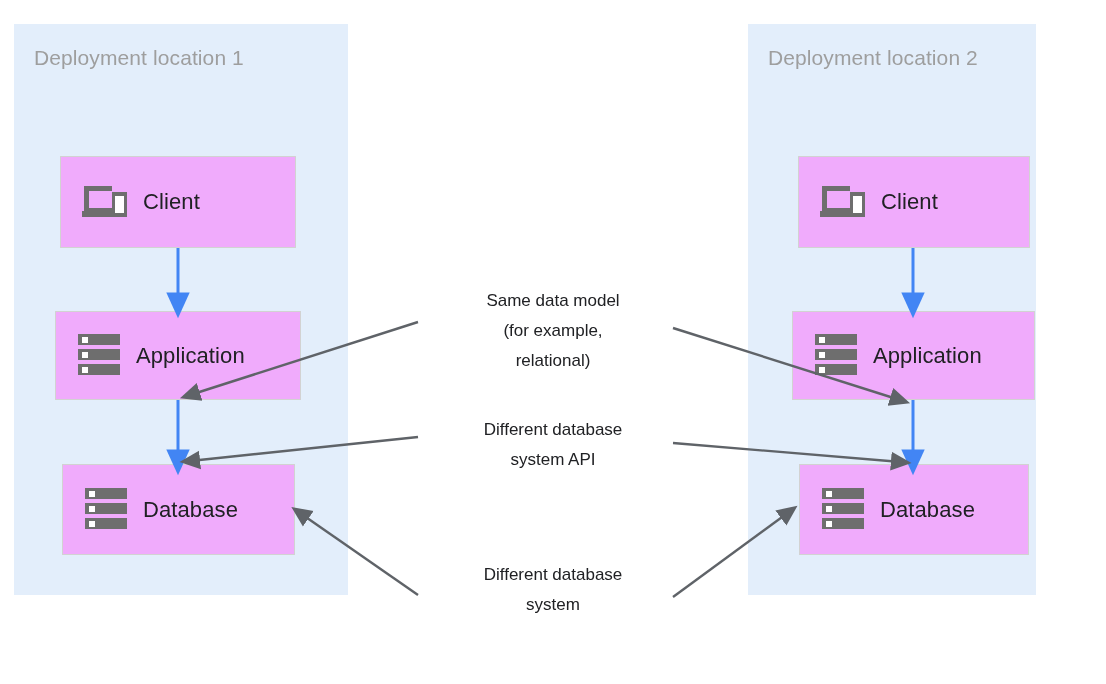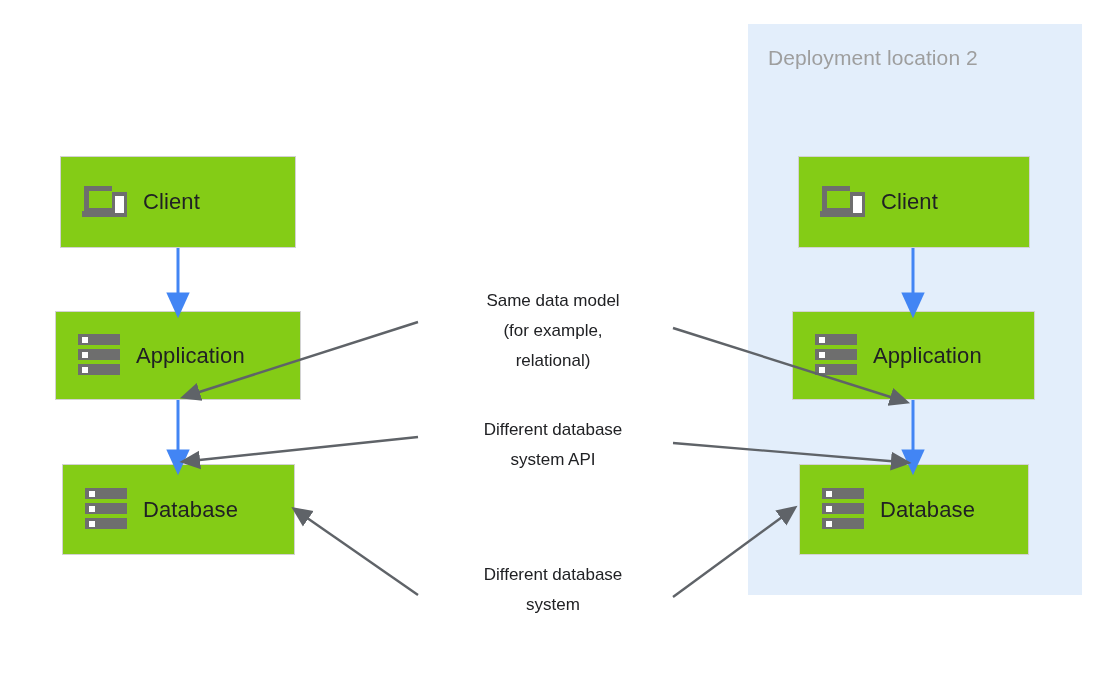--- a/index.html
+++ b/index.html
@@ -30,21 +30,21 @@
     left: 20px;
     font-size: 21px;
     color: #9e9e9e;
     letter-spacing: 0.1px;
     white-space: nowrap;
   }
 
   
   .node {
     position: absolute;
-    background: #84cc16;
+    background: #f0abfc;
     border: 1px solid #d2d2d2;
     box-sizing: border-box;
     display: flex;
     align-items: center;
   }
   .node .node-icon {
     flex: 0 0 auto;
     margin-left: 20px;
     margin-right: 14px;
     display: block;
@@ -74,22 +74,25 @@
     width: 1106px;
     height: 684px;
     pointer-events: none;
   }
 </style>
 </head>
 <body>
 
 <div id="canvas">
 
-
-  <div class="zone" style="left:748px; top:24px; width:334px; height:571px;padding-left:12px;">
+  <div class="zone" style="left:14px; top:24px; width:334px; height:571px;">
+    <div class="zone-title">Deployment location 1</div>
+  </div>
+
+  <div class="zone" style="left:748px; top:24px; width:288px; height:571px;padding-left:12px;">
     <div class="zone-title">Deployment location 2</div>
   </div>
 
   <div class="node" style="left:60px; top:156px; width:236px; height:92px;">
     <span class="node-icon">
       <svg width="48" height="40" viewBox="0 0 48 40" xmlns="http://www.w3.org/2000/svg">
 
         <path d="M3 6 H31 V11 H8 V28 H31 V33 H3 Z" fill="#6e6e6e"></path>
         <rect x="1" y="31" width="32" height="6" fill="#6e6e6e"></rect>
 

